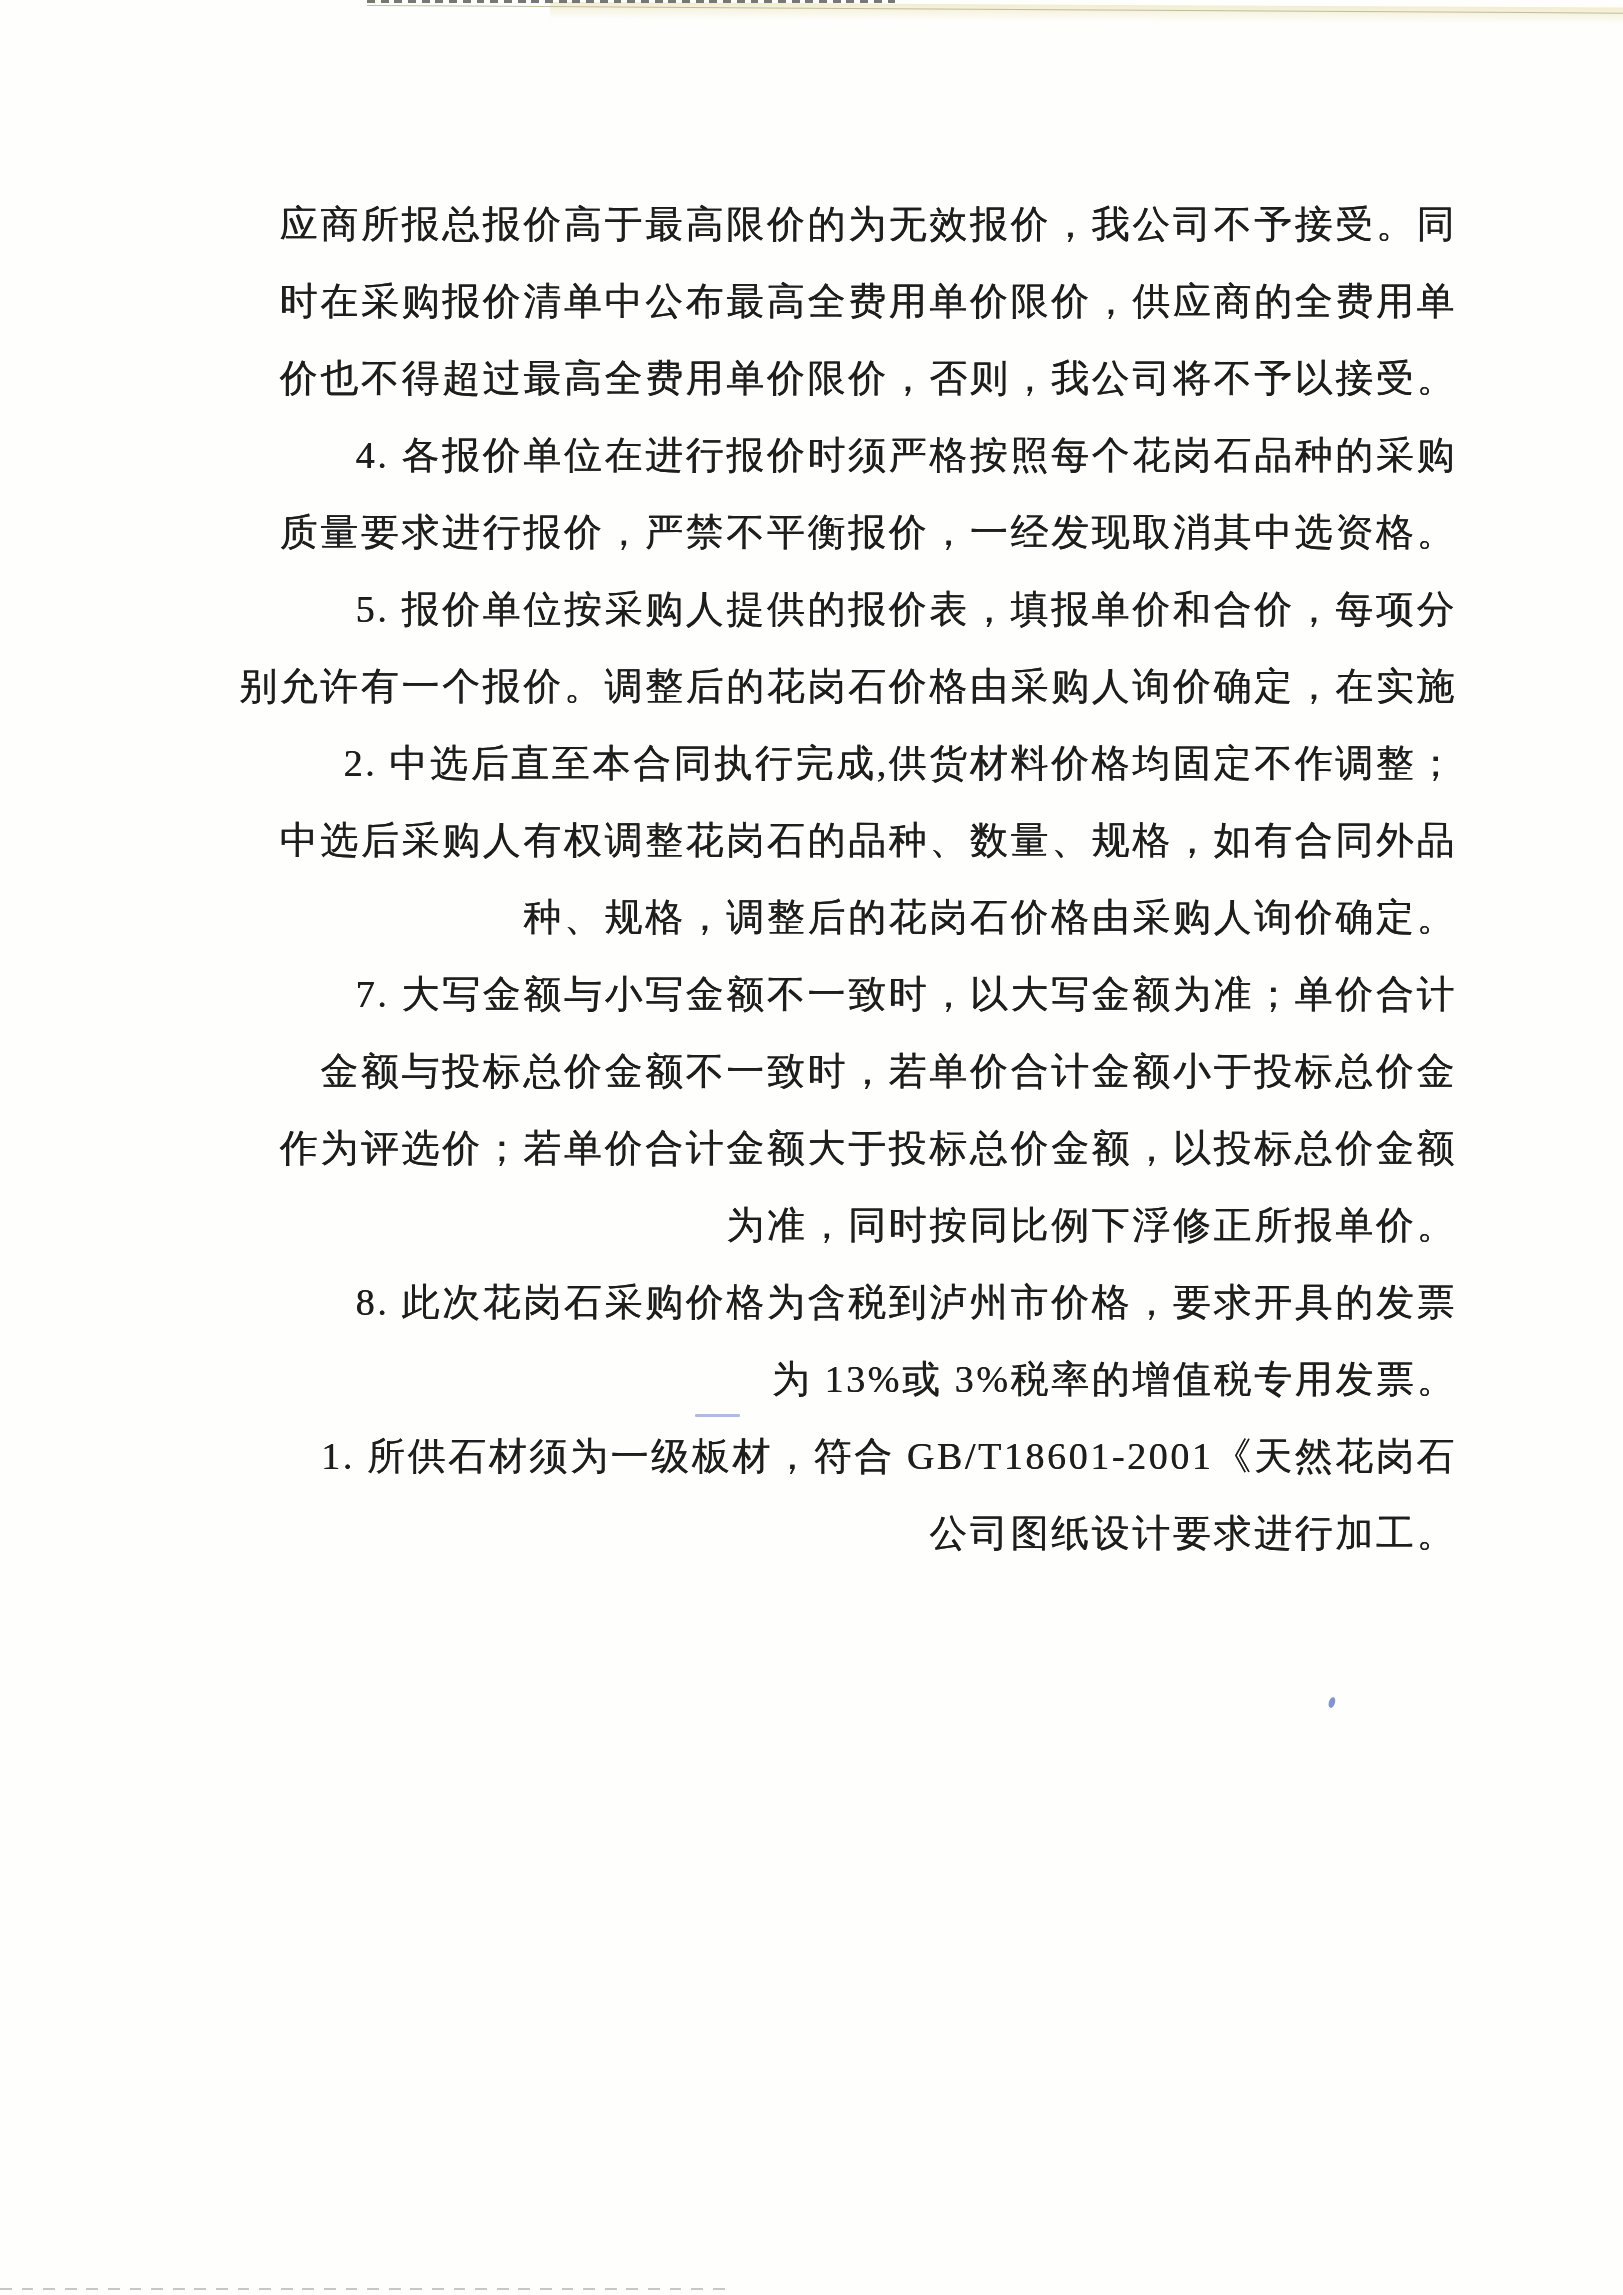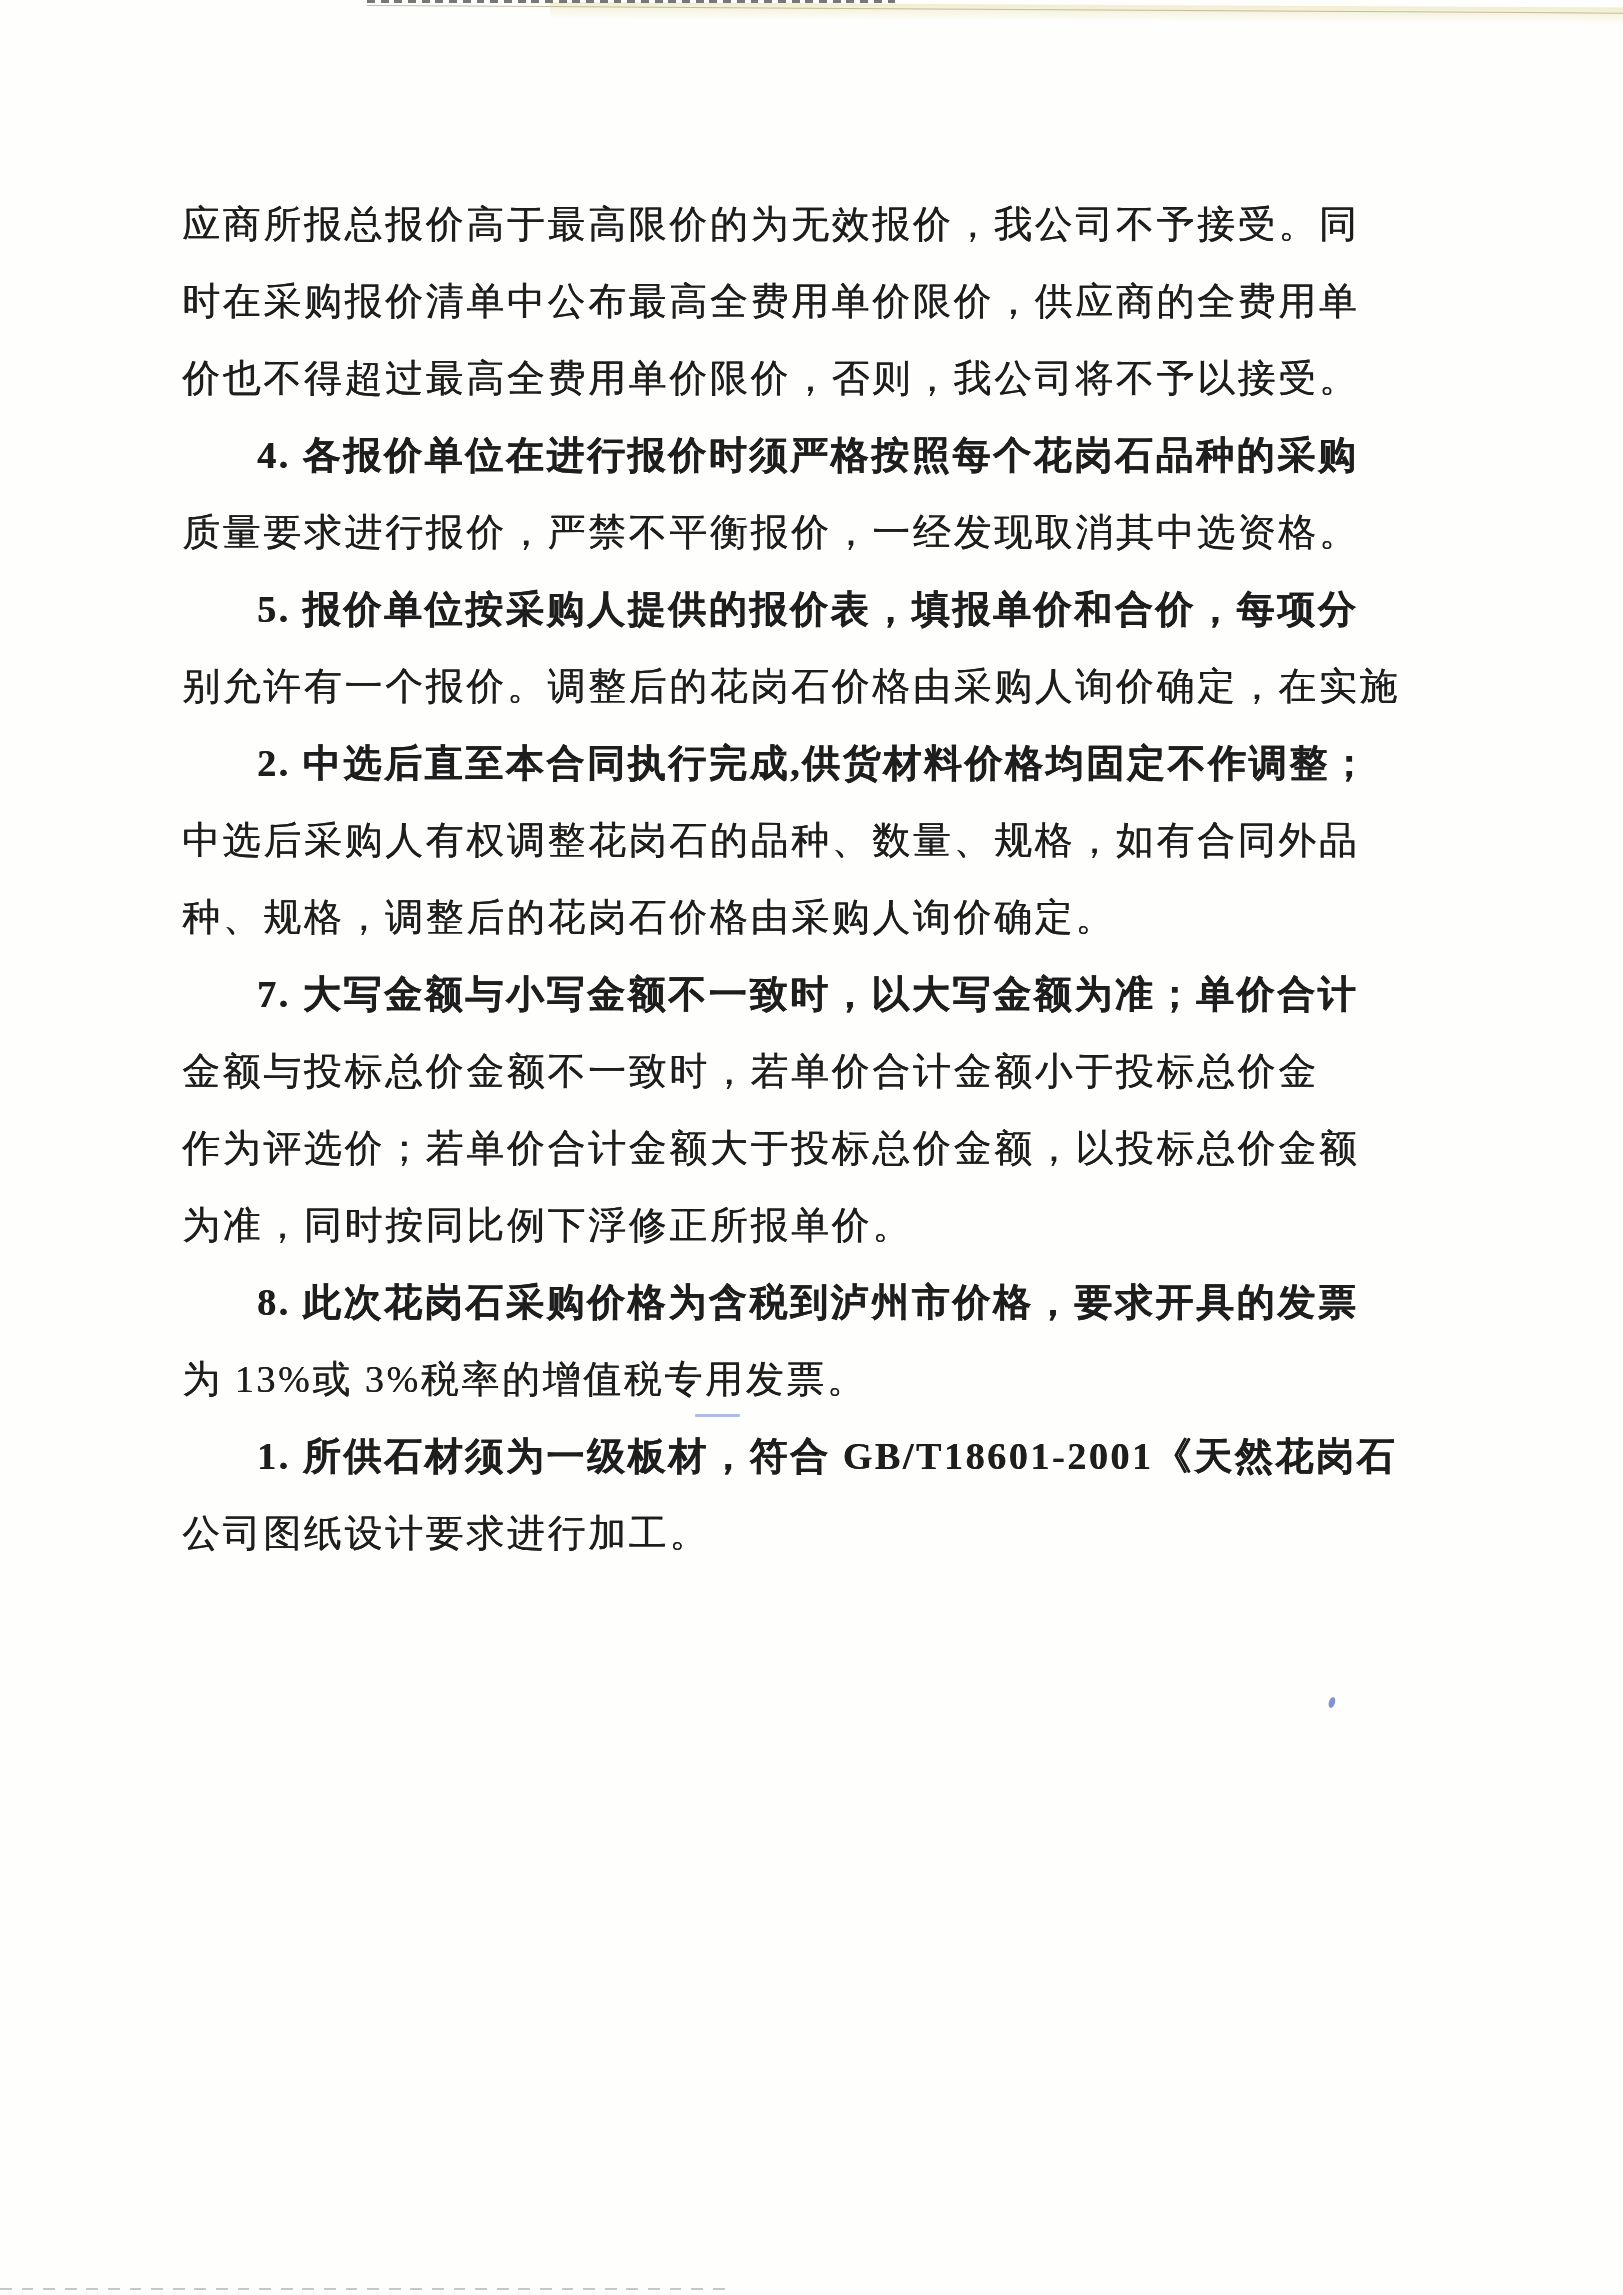--- a/index.html
+++ b/index.html
@@ -20,22 +20,22 @@
     left: 182px;
     top: 186px;
     width: 1275px;
     font-size: 38px;
     line-height: 77px;
     letter-spacing: 2.6px;
     color: #1e1e1e;
     text-shadow: 0.4px 0 0 currentColor; 
   }
 
-  .line { white-space: nowrap; }
-  .line.indent { padding-left: 75px; font-weight: bold; }
+  .line { white-space: nowrap; text-align: right; }
+  .line.indent { padding-left: 75px; }
   .line.bold {
     font-weight: bold;
     text-shadow: 0.8px 0 0 currentColor;
   }
 
   
   .top-edge-dots {
     position: absolute; top: 0; left: 367px; width: 530px; height: 3.3px;
     background: repeating-linear-gradient(90deg, #4a4a4a 0 7.9px, transparent 7.9px 13.7px);
     opacity: 0.75;

